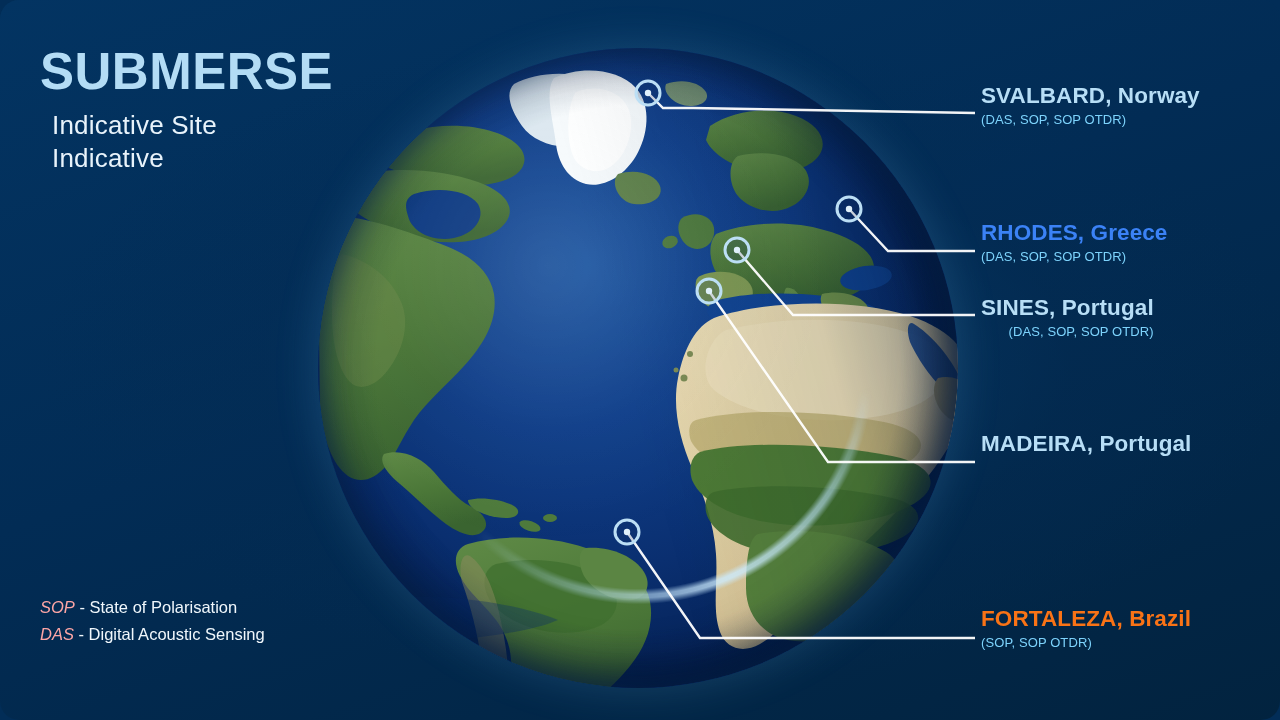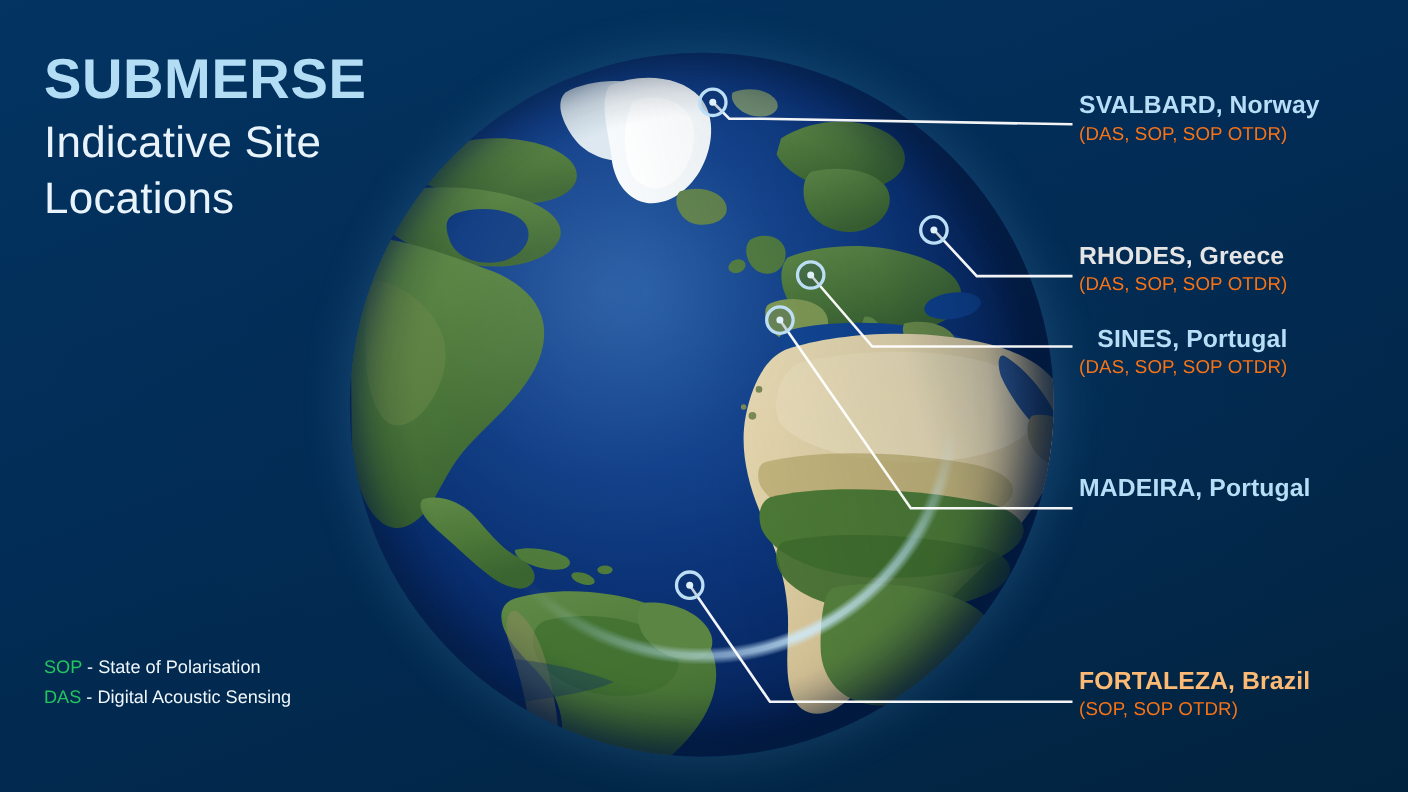--- a/index.html
+++ b/index.html
@@ -8,20 +8,21 @@
     padding: 0;
     background: #022d57;
   }
   #stage {
     position: relative;
     width: 1280px;
     height: 720px;
     overflow: hidden;
     background: #033059;
     font-family: "Liberation Sans", sans-serif;
+    border-radius: 19px;
     -webkit-font-smoothing: antialiased;
   }
 
   
   .bg-vignette {
     position: absolute;
     inset: 0;
     background:
       radial-gradient(ellipse 70% 65% at 52% 50%, rgba(8,60,105,0.85) 0%, rgba(4,44,84,0.35) 45%, rgba(2,40,76,0) 70%),
       linear-gradient(160deg, #033462 0%, #022c55 45%, #02233f 100%);
@@ -37,25 +38,25 @@
   .title-main {
     font-size: 51px;
     font-weight: 700;
     letter-spacing: 0.5px;
     color: #b3dcf5;
     line-height: 1.0;
     margin: 0 0 8px 0;
     white-space: nowrap;
   }
   .title-sub {
-    font-size: 40px;
+    font-size: 26px;
     font-weight: 300;
     color: #e8f3fb;
     line-height: 1.28;
-    margin: 0;
+    margin: 12px;
     letter-spacing: 0.2px;
   }
 
   
   .globe-wrap {
     position: absolute;
     left: 318px;
     top: 48px;
     width: 640px;
     height: 640px;
@@ -134,44 +135,44 @@
   .site-name {
     font-size: 22.5px;
     font-weight: 700;
     color: #b7deF6;
     color: #b7def6;
     line-height: 1.05;
     white-space: nowrap;
     letter-spacing: 0.1px;
   }
   .site-tech {
-    font-size: 17px;
+    font-size: 13px;
     font-weight: 400;
-    color: #f97316;
+    color: #7dd3fc;
     line-height: 1.2;
     margin-top: 4px;
     white-space: nowrap;
     letter-spacing: 0.1px;
   }
 
   
   .glossary {
     position: absolute;
     left: 40px;
     top: 594px;
     width: 340px;
   }
   .gloss-row {
     font-size: 16.5px;
     line-height: 1.64;
     color: #f0f7fc;
     white-space: nowrap;
   }
   .gloss-row.wrap { white-space: normal; }
-  .gloss-abbr { color: #22c55e; font-weight: 400; }
+  .gloss-abbr { color: #fca5a5; font-weight: 400; font-style: italic; }
 </style>
 </head>
 <body>
 
 <div id="stage">
 
   <div class="bg-vignette"></div>
 
   <div class="globe-wrap">
     <div class="globe-glow"></div>
@@ -337,21 +338,21 @@
       <div class="globe-limb"></div>
     </div>
 
     <div class="globe-crescent"></div>
   </div>
 
   <div class="title-block">
     <div class="title-main">SUBMERSE</div>
     <div class="title-sub">
       <div>Indicative Site</div>
-      <div>Locations</div>
+      <div>Indicative</div>
     </div>
   </div>
 
   <svg class="overlay" id="leader-overlay" viewBox="0 0 1280 720" xmlns="http://www.w3.org/2000/svg">
       <g>
         <path d="M 648,93 L 663,108 L 693,108 L 975,113" fill="none" stroke="#ffffff" stroke-width="2.4" stroke-linejoin="miter" stroke-linecap="butt" opacity="0.95"></path>
       </g>
       <g>
         <path d="M 849,209 L 888,251 L 975,251" fill="none" stroke="#ffffff" stroke-width="2.4" stroke-linejoin="miter" stroke-linecap="butt" opacity="0.95"></path>
       </g>
@@ -385,32 +386,32 @@
         <circle cx="627" cy="532" r="3.2" fill="#dff0fb"></circle>
       </g>
     </svg>
 
   <div class="labels" id="label-layer">
       <div class="site-label" style="left: 981px; top: 84px;">
         <div class="site-name" style="color: rgb(183, 222, 246);">SVALBARD, Norway</div>
         <div class="site-tech">(DAS, SOP, SOP OTDR)</div>
       </div>
       <div class="site-label" style="left: 981px; top: 221px;">
-        <div class="site-name" style="color: #e5e5e5;">RHODES, Greece</div>
+        <div class="site-name" style="color: #3b82f6;">RHODES, Greece</div>
         <div class="site-tech">(DAS, SOP, SOP OTDR)</div>
       </div>
       <div class="site-label" style="left: 981px; top: 296px; text-align: right;">
         <div class="site-name" style="color: rgb(183, 222, 246);">SINES, Portugal</div>
         <div class="site-tech">(DAS, SOP, SOP OTDR)</div>
       </div>
       <div class="site-label" style="left: 981px; top: 432px;">
         <div class="site-name" style="color: rgb(183, 222, 246);">MADEIRA, Portugal</div>
       </div>
       <div class="site-label" style="left: 981px; top: 607px;">
-        <div class="site-name" style="color: #fdba74;">FORTALEZA, Brazil</div>
+        <div class="site-name" style="color: #f97316;">FORTALEZA, Brazil</div>
         <div class="site-tech">(SOP, SOP OTDR)</div>
       </div>
     </div>
 
   <div class="glossary" id="glossary">
       <div class="gloss-row"><span class="gloss-abbr">SOP</span><span> - State of Polarisation</span></div>
       <div class="gloss-row"><span class="gloss-abbr">DAS</span><span> - Digital Acoustic Sensing</span></div>
     </div>
 
 </div>

